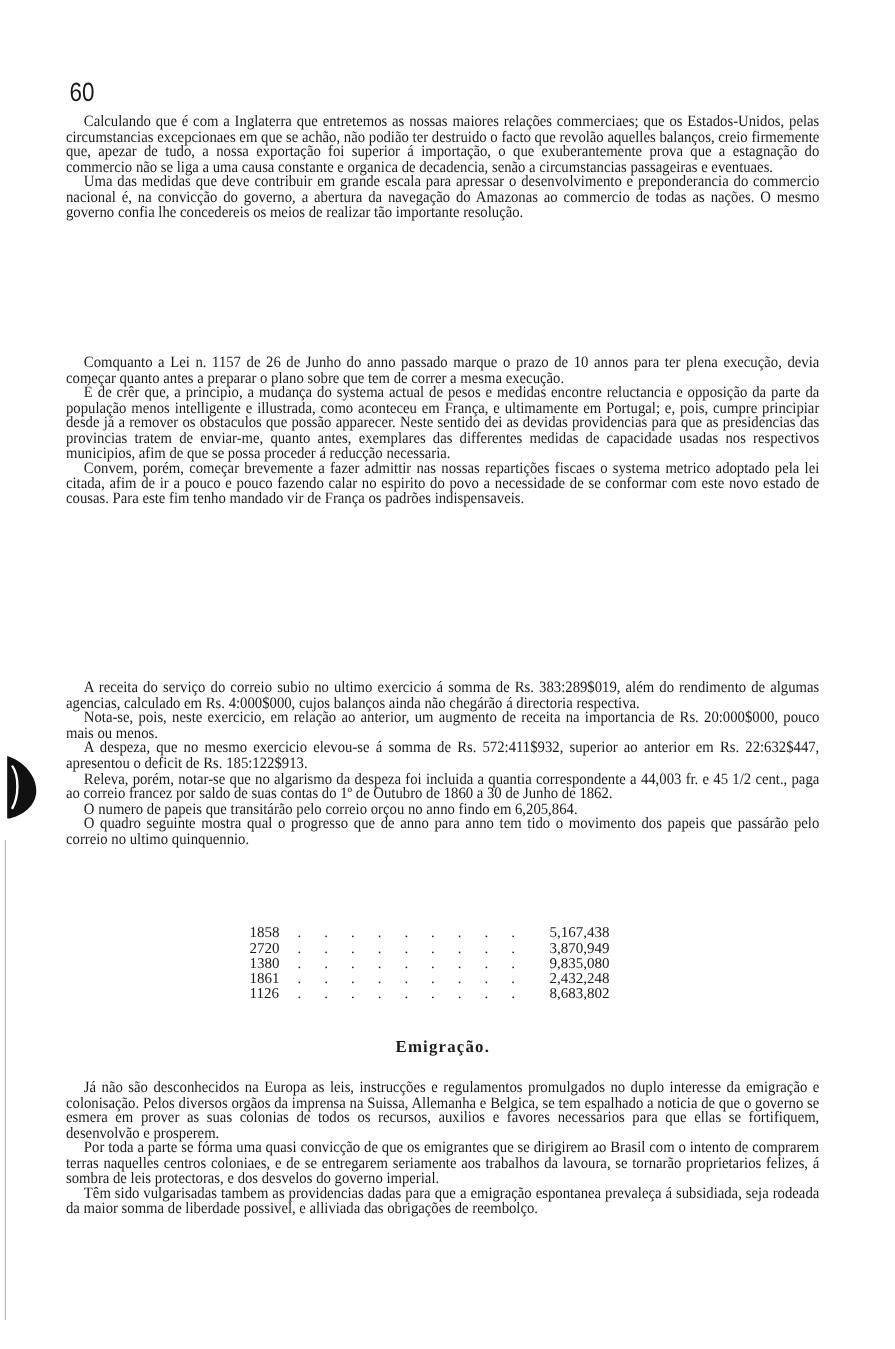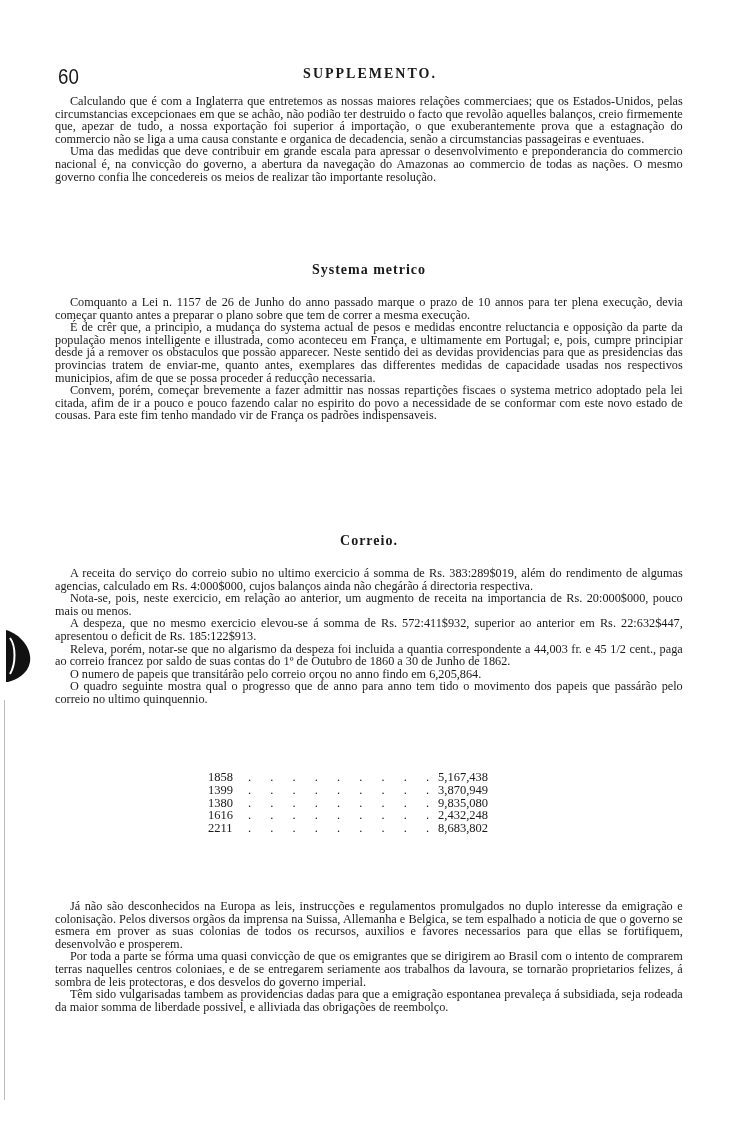--- a/index.html
+++ b/index.html
@@ -13,85 +13,83 @@
   .header { position: absolute; left: 58px; top: 64px; width: 624px; height: 24px; }
   .page-num { position: absolute; left: 0; top: 0; font-size: 22px; font-family: "Liberation Sans", sans-serif; font-weight: normal; transform: scaleX(0.85); transform-origin: left; }
   .running-head { position: absolute; left: 0; right: 0; top: 2px; text-align: center; font-weight: bold; font-size: 14px; letter-spacing: 2px; }
   .block { position: absolute; left: 55px; width: 628px; font-size: 13.2px; line-height: 12.6px; text-align: justify; transform: scaleX(0.93); transform-origin: left; width: 675px; }
   .block p { margin: 0; text-indent: 16px; }
   .section-title { position: absolute; left: 55px; width: 628px; text-align: center; font-weight: bold; font-size: 14px; letter-spacing: 1px; }
   .stats { position: absolute; left: 208px; width: 300px; font-size: 12.5px; line-height: 12.8px; }
   .stat-row { display: flex; justify-content: space-between; }
   .stat-year { width: 40px; font-family: Liberation Serif, serif; }
   .stat-dots { flex: 1; letter-spacing: 8px; overflow: hidden; white-space: nowrap; }
-  .stat-value { width: 70px; text-align: left; }
+  .stat-value { width: 70px; text-align: right; }
 </style>
 </head>
 <body>
 
 <div class="page">
   <div class="edge-line"></div>
   <svg class="blot" viewBox="0 0 32 56">
     <path d="M4 2 C18 6 30 20 28 34 C26 46 14 52 6 54 L4 54 Z" fill="#111"></path>
     <path d="M8 10 C14 18 14 36 8 46" stroke="#fff" stroke-width="2" fill="none"></path>
   </svg>
 
   <div class="header">
     <span class="page-num">60</span>
-    <div class="running-head">SUPPLEMENTO.</div>
   </div>
 
   <div class="block" style="top:95px;">
     <p>Calculando que é com a Inglaterra que entretemos as nossas maiores relações commerciaes; que os Estados-Unidos, pelas circumstancias excepcionaes em que se achão, não podião ter destruido o facto que revolão aquelles balanços, creio firmemente que, apezar de tudo, a nossa exportação foi superior á importação, o que exuberantemente prova que a estagnação do commercio não se liga a uma causa constante e organica de decadencia, senão a circumstancias passageiras e eventuaes.</p>
     <p>Uma das medidas que deve contribuir em grande escala para apressar o desenvolvimento e preponderancia do commercio nacional é, na convicção do governo, a abertura da navegação do Amazonas ao commercio de todas as nações. O mesmo governo confia lhe concedereis os meios de realizar tão importante resolução.</p>
   </div>
 
-  <div class="section-title" style="top:262px;">Systema metrico</div>
   <div class="block" style="top:296px;">
     <p>Comquanto a Lei n. 1157 de 26 de Junho do anno passado marque o prazo de 10 annos para ter plena execução, devia começar quanto antes a preparar o plano sobre que tem de correr a mesma execução.</p>
     <p>É de crêr que, a principio, a mudança do systema actual de pesos e medidas encontre reluctancia e opposição da parte da população menos intelligente e illustrada, como aconteceu em França, e ultimamente em Portugal; e, pois, cumpre principiar desde já a remover os obstaculos que possão apparecer. Neste sentido dei as devidas providencias para que as presidencias das provincias tratem de enviar-me, quanto antes, exemplares das differentes medidas de capacidade usadas nos respectivos municipios, afim de que se possa proceder á reducção necessaria.</p>
     <p>Convem, porém, começar brevemente a fazer admittir nas nossas repartições fiscaes o systema metrico adoptado pela lei citada, afim de ir a pouco e pouco fazendo calar no espirito do povo a necessidade de se conformar com este novo estado de cousas. Para este fim tenho mandado vir de França os padrões indispensaveis.</p>
   </div>
 
-  <div class="section-title" style="top:533px;">Correio.</div>
   <div class="block" style="top:567px;">
     <p>A receita do serviço do correio subio no ultimo exercicio á somma de Rs. 383:289$019, além do rendimento de algumas agencias, calculado em Rs. 4:000$000, cujos balanços ainda não chegárão á directoria respectiva.</p>
     <p>Nota-se, pois, neste exercicio, em relação ao anterior, um augmento de receita na importancia de Rs. 20:000$000, pouco mais ou menos.</p>
     <p>A despeza, que no mesmo exercicio elevou-se á somma de Rs. 572:411$932, superior ao anterior em Rs. 22:632$447, apresentou o deficit de Rs. 185:122$913.</p>
     <p>Releva, porém, notar-se que no algarismo da despeza foi incluida a quantia correspondente a 44,003 fr. e 45 1/2 cent., paga ao correio francez por saldo de suas contas do 1º de Outubro de 1860 a 30 de Junho de 1862.</p>
     <p>O numero de papeis que transitárão pelo correio orçou no anno findo em 6,205,864.</p>
     <p>O quadro seguinte mostra qual o progresso que de anno para anno tem tido o movimento dos papeis que passárão pelo correio no ultimo quinquennio.</p>
   </div>
 
   <div class="stats" style="top:771px;">
     <div class="stat-row">
       <span class="stat-year">1858</span>
       <span class="stat-dots">. . . . . . . . . .</span>
       <span class="stat-value">5,167,438</span>
     </div>
     <div class="stat-row">
-      <span class="stat-year">1399</span>
+      <span class="stat-year">2720</span>
       <span class="stat-dots">. . . . . . . . . .</span>
       <span class="stat-value">3,870,949</span>
     </div>
     <div class="stat-row">
       <span class="stat-year">1380</span>
       <span class="stat-dots">. . . . . . . . . .</span>
       <span class="stat-value">9,835,080</span>
     </div>
     <div class="stat-row">
-      <span class="stat-year">1616</span>
+      <span class="stat-year">1861</span>
       <span class="stat-dots">. . . . . . . . . .</span>
       <span class="stat-value">2,432,248</span>
     </div>
     <div class="stat-row">
-      <span class="stat-year">2211</span>
+      <span class="stat-year">1126</span>
       <span class="stat-dots">. . . . . . . . . .</span>
       <span class="stat-value">8,683,802</span>
     </div>
   </div>
 
+  <div class="section-title" style="top:866px;">Emigração.</div>
   <div class="block" style="top:900px;">
     <p>Já não são desconhecidos na Europa as leis, instrucções e regulamentos promulgados no duplo interesse da emigração e colonisação. Pelos diversos orgãos da imprensa na Suissa, Allemanha e Belgica, se tem espalhado a noticia de que o governo se esmera em prover as suas colonias de todos os recursos, auxilios e favores necessarios para que ellas se fortifiquem, desenvolvão e prosperem.</p>
     <p>Por toda a parte se fórma uma quasi convicção de que os emigrantes que se dirigirem ao Brasil com o intento de comprarem terras naquelles centros coloniaes, e de se entregarem seriamente aos trabalhos da lavoura, se tornarão proprietarios felizes, á sombra de leis protectoras, e dos desvelos do governo imperial.</p>
     <p>Têm sido vulgarisadas tambem as providencias dadas para que a emigração espontanea prevaleça á subsidiada, seja rodeada da maior somma de liberdade possivel, e alliviada das obrigações de reembolço.</p>
   </div>
 </div>
 
 </body></html>

